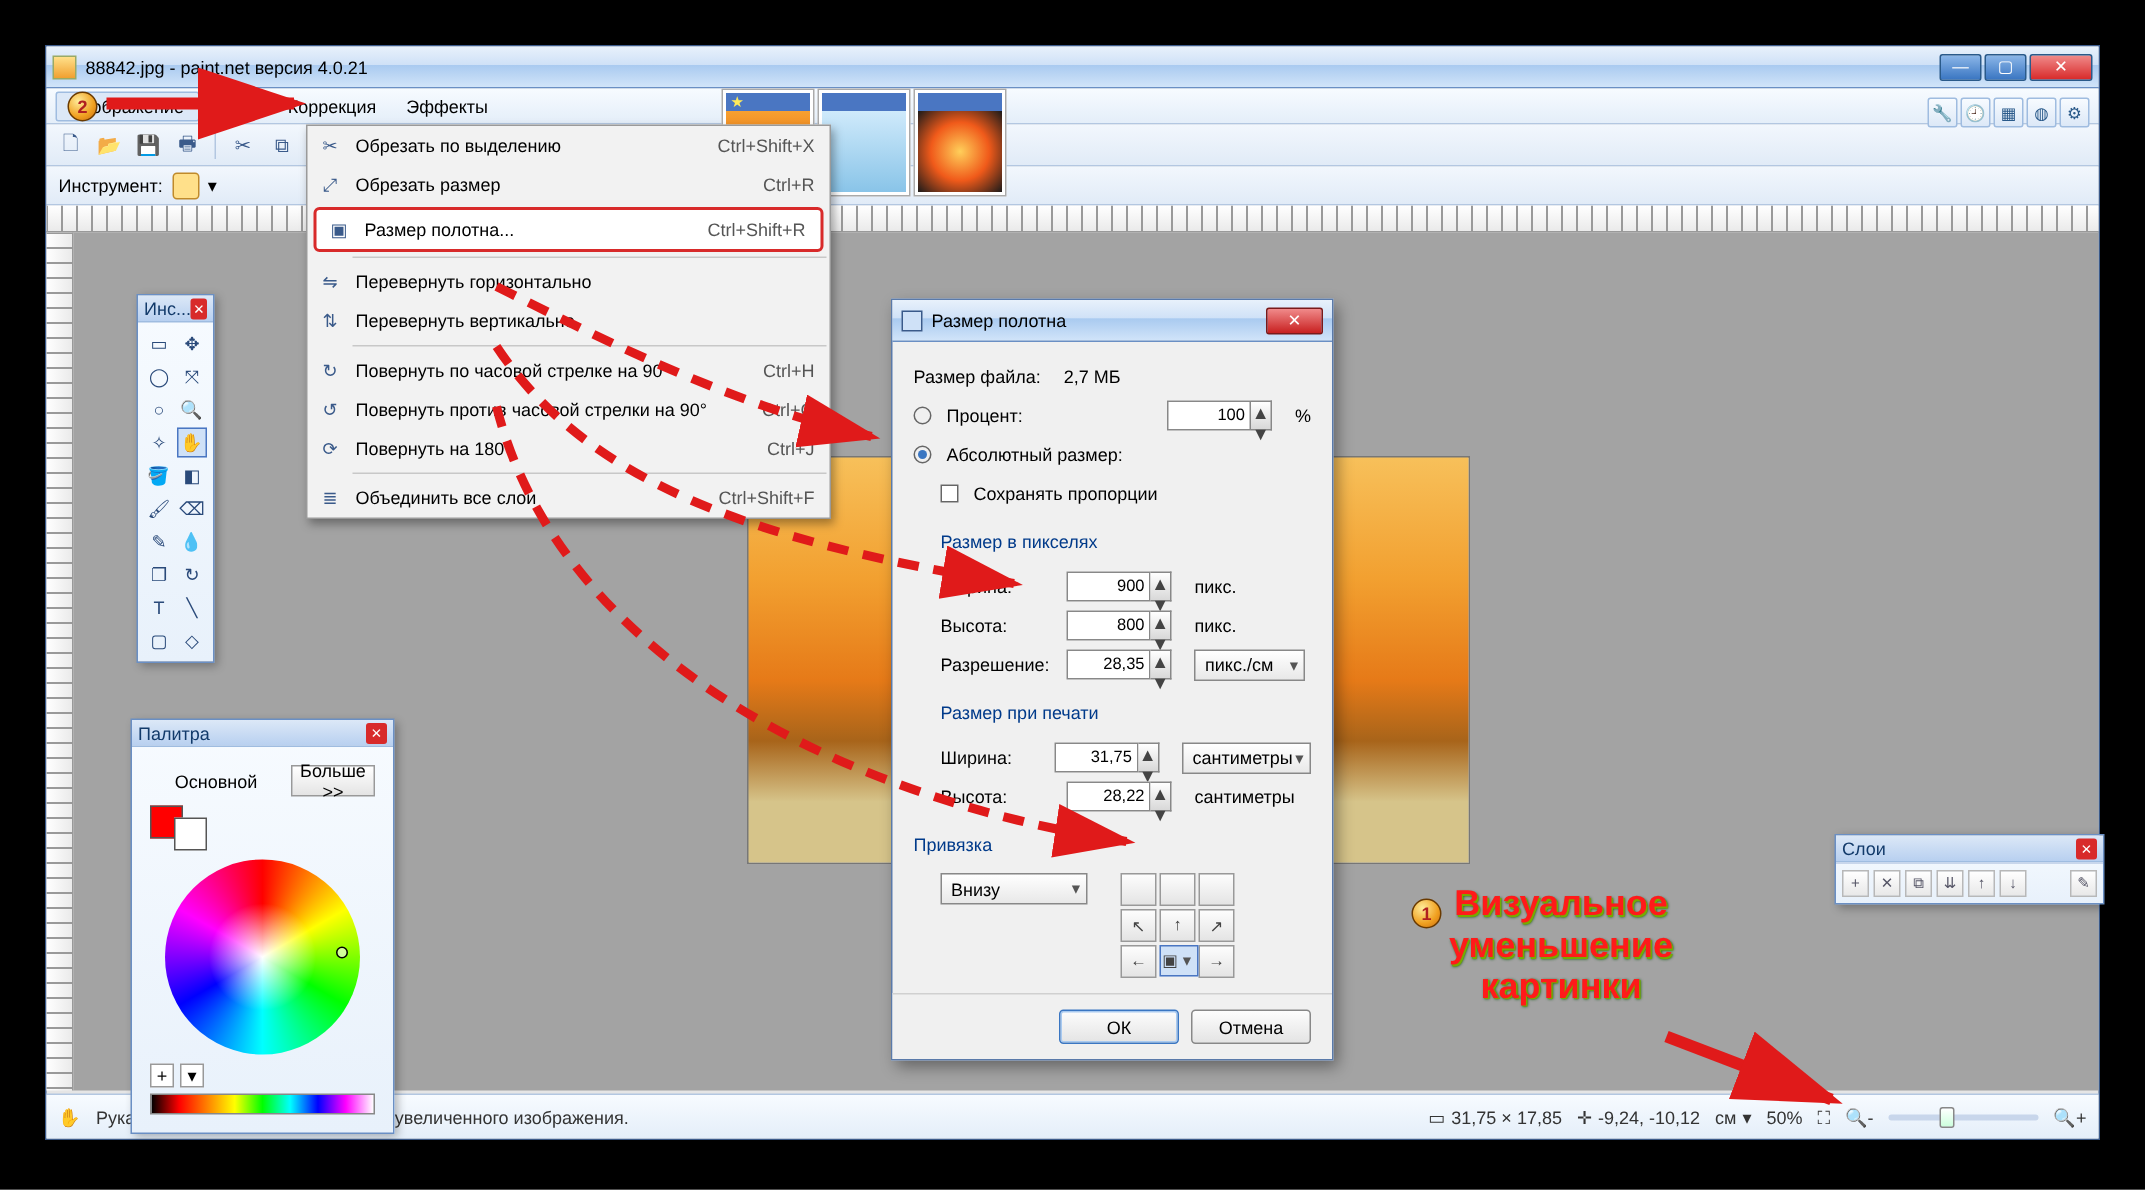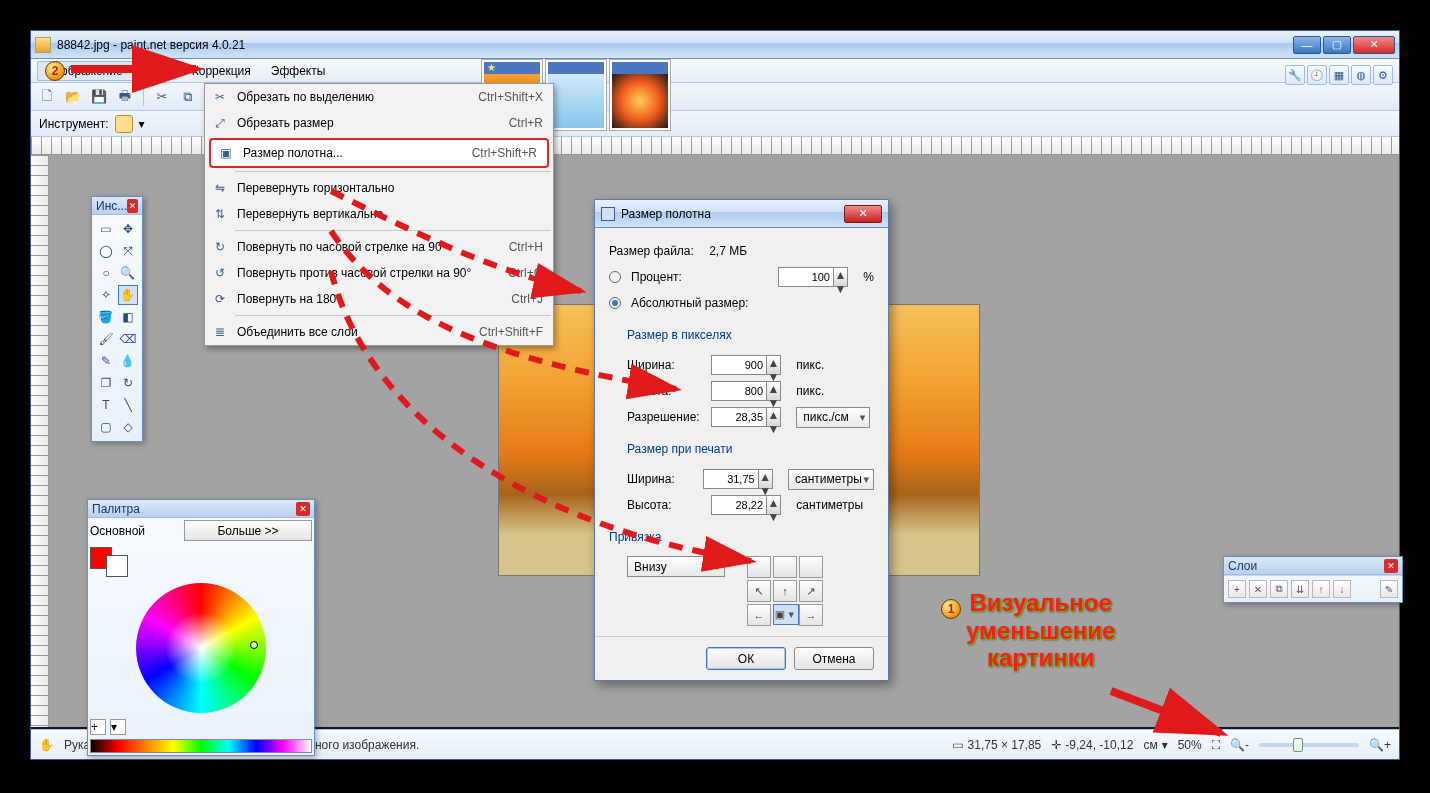--- a/index.html
+++ b/index.html
@@ -1,17 +1,17 @@
 <!DOCTYPE html>
 <html><head>
 <meta charset="utf-8">
 <style>
 *{box-sizing:border-box;margin:0;padding:0;font-family:"Segoe UI",Tahoma,sans-serif;font-size:12px;}
 body{background:#000;width:1430px;height:793px;overflow:hidden;position:relative;}
-.app{position:absolute;left:30px;top:30px;width:1370px;height:730px;background:#0f172a;border:1px solid #3b5a8a;box-shadow:0 0 8px rgba(0,0,0,.4);}
+.app{position:absolute;left:30px;top:30px;width:1370px;height:730px;background:#e5e5e5;border:1px solid #3b5a8a;box-shadow:0 0 8px rgba(0,0,0,.4);}
 .titlebar{height:28px;background:linear-gradient(#e8f1fb,#cfe1f7 45%,#a9caf0 46%,#d1e4f9);display:flex;align-items:center;padding:0 4px;border-bottom:1px solid #6a8fc4;}
 .titlebar .icon{width:16px;height:16px;margin-right:6px;background:linear-gradient(#ffe08a,#f0a030);border:1px solid #9a6;}
 .titlebar .title{flex:1;color:#000;}
 .winbtns{display:flex;gap:2px;}
 .winbtn{width:28px;height:18px;border:1px solid #2a5a8a;border-radius:2px;display:flex;align-items:center;justify-content:center;font-size:11px;color:#fff;}
 .winbtn.min{background:linear-gradient(#8bb6e8,#3a76c2);}
 .winbtn.max{background:linear-gradient(#8bb6e8,#3a76c2);}
 .winbtn.close{background:linear-gradient(#f08a8a,#d82a2a);width:42px;}
 .menubar{height:24px;background:linear-gradient(#f7fbff,#e4eef9);display:flex;align-items:center;padding-left:6px;border-bottom:1px solid #b3c7e1;}
 .menubar .mitem{padding:3px 10px;cursor:default;}
@@ -79,22 +79,22 @@
 
 
 .pal{position:absolute;background:linear-gradient(#f7fbff,#e8f1fb);border:1px solid #6a8fc4;box-shadow:2px 2px 6px rgba(0,0,0,.3);z-index:40;}
 .pal .phdr{height:18px;background:linear-gradient(#dce8f7,#b8d0f0);display:flex;align-items:center;padding:0 4px;font-size:11px;color:#123a6a;border-bottom:1px solid #9fbce0;}
 .pal .phdr .x{margin-left:auto;width:14px;height:14px;background:#d82a2a;color:#fff;display:flex;align-items:center;justify-content:center;font-size:9px;border-radius:2px;}
 .toolspal{left:60px;top:165px;width:52px;}
 .toolspal .grid{display:grid;grid-template-columns:1fr 1fr;gap:2px;padding:4px;}
 .toolspal .tb{width:20px;height:20px;border:1px solid transparent;display:flex;align-items:center;justify-content:center;font-size:12px;color:#2a4a7a;}
 .toolspal .tb.sel{background:#cfe1f7;border-color:#4a76c2;}
 
-.colorpal{left:56px;top:468px;width:228px;}
-.colorpal .body{padding:2px;}
+.colorpal{left:56px;top:448px;width:176px;text-align:center;}
+.colorpal .body{padding:12px;}
 .colorpal .toprow{display:flex;gap:6px;align-items:center;margin-bottom:6px;}
 .colorpal .sel{width:88px;}
 .colorpal .more{flex:1;height:21px;border:1px solid #999;background:linear-gradient(#fff,#e4e4e4);display:flex;align-items:center;justify-content:center;}
 .colorpal .sw{display:flex;gap:2px;margin-bottom:6px;}
 .colorpal .sw .a{width:22px;height:22px;background:#f00;border:1px solid #555;}
 .colorpal .sw .b{width:22px;height:22px;background:#fff;border:1px solid #555;margin-left:-8px;margin-top:8px;}
 .wheel{width:130px;height:130px;border-radius:50%;margin:0 auto 6px;background:conic-gradient(red,#ff0,#0f0,#0ff,#00f,#f0f,red);position:relative;}
 .wheel::after{content:"";position:absolute;inset:22%;border-radius:50%;background:radial-gradient(circle,#fff,rgba(255,255,255,0) 70%);}
 .wheel .dot{position:absolute;right:8px;top:58px;width:8px;height:8px;border:1px solid #000;border-radius:50%;background:rgba(255,255,255,.6);}
 .strip{height:14px;background:linear-gradient(90deg,#000,#f00,#ff8000,#ff0,#0f0,#0ff,#00f,#f0f,#fff);border:1px solid #888;}
@@ -320,20 +320,24 @@
             <input class="num" value="100" style="">
             <div class="spin">
               <div>▲</div>
               <div>▼</div>
             </div>
           </div>&nbsp;<span>%</span></div>
       <div class="line">
           <span class="radio checked"></span>
           <label>Абсолютный размер:</label>
         </div>
+      <div class="line indent">
+          <span class="chk"></span>
+          <label>Сохранять пропорции</label>
+        </div>
       <div class="line indent section">Размер в пикселях</div>
       <div class="line indent"><label style="width:78px">Ширина:</label><div class="numwrap">
             <input class="num" value="900" style="">
             <div class="spin">
               <div>▲</div>
               <div>▼</div>
             </div>
           </div>&nbsp;<span>пикс.</span></div>
       <div class="line indent"><label style="width:78px">Высота:</label><div class="numwrap">
             <input class="num" value="800" style="">

